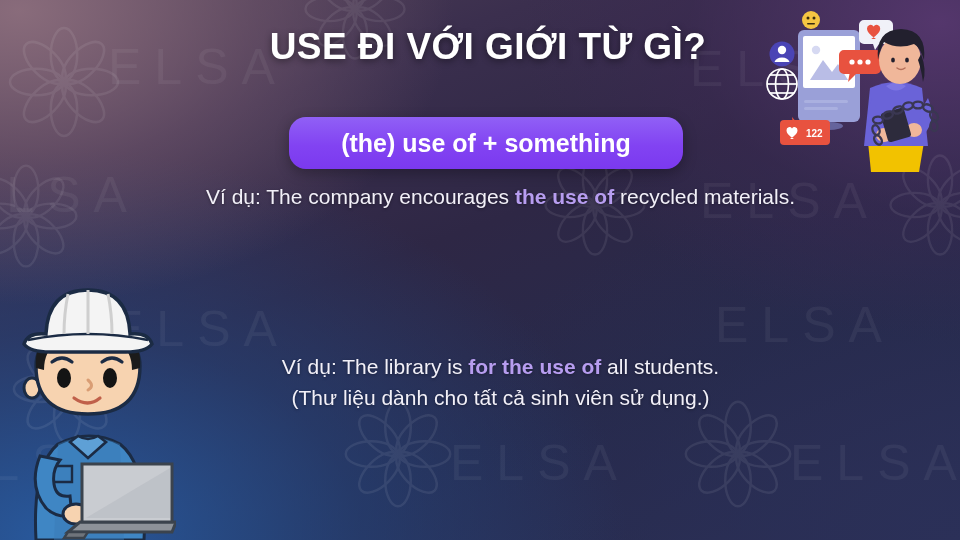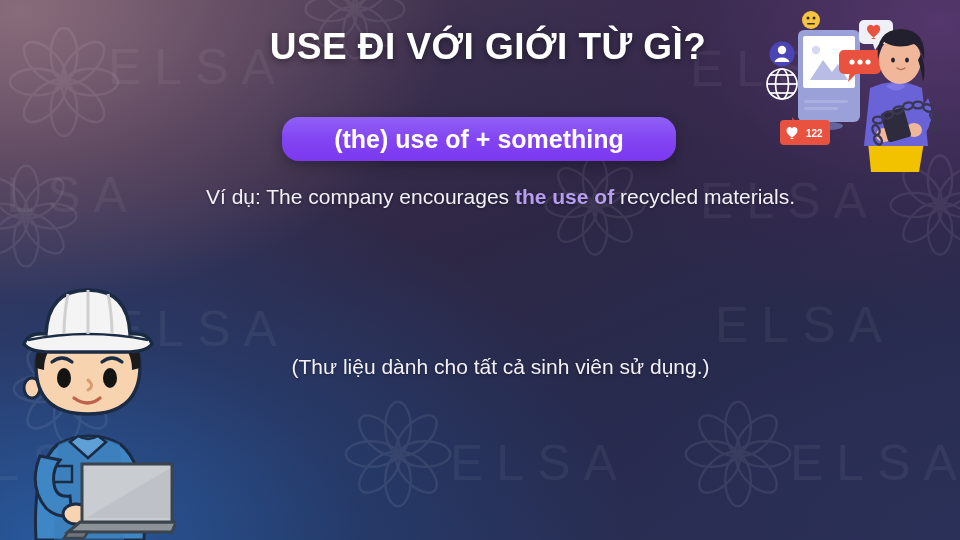--- a/index.html
+++ b/index.html
@@ -57,21 +57,21 @@
     background:linear-gradient(180deg,#9060f6 0%,#8243f2 55%,#7b39ef 100%);
     color:#ffffff;
     font-size:25px;
     font-weight:bold;
     border-radius:17px;
     display:flex; align-items:center; justify-content:center;
     box-shadow:0 4px 14px rgba(0,0,0,0.30);
     z-index:6;
     white-space:nowrap;
   }
-  #pill-1 { left:282px; top:117px; width:394px; height:44px; }
+  #pill-1 { left:289px; top:117px; width:394px; height:52px; }
   #pill-2 { left:271px; top:273px; width:418px; height:48px; }
 
   
   .example {
     position:absolute;
     width:960px; left:0;
     text-align:center;
     color:#f2f0f8;
     font-size:21px;
     line-height:31px;
@@ -208,20 +208,21 @@
   <div class="title">USE ĐI VỚI GIỚI TỪ GÌ?</div>
 
   <div class="pill" id="pill-1">(the) use of + something</div>
 
   <div class="example" id="example-1">
     <span class="line"><span>Ví dụ: The company encourages </span><span class="hl">the use of</span><span> recycled materials.</span></span>
   </div>
 
 
   <div class="example" id="example-2">
+    <span class="line"><span>Ví dụ: The library is </span><span class="hl">for the use of</span><span> all students.</span></span>
     <span class="line">(Thư liệu dành cho tất cả sinh viên sử dụng.)</span>
   </div>
 
   <div class="illus" id="illus-social">
     <svg width="196" height="170" viewBox="0 0 196 170">
 
       <g>
         <rect x="40" y="28" width="62" height="92" rx="6" fill="#9aa0d8"></rect>
         <rect x="45" y="34" width="52" height="52" rx="2" fill="#ffffff"></rect>
 

